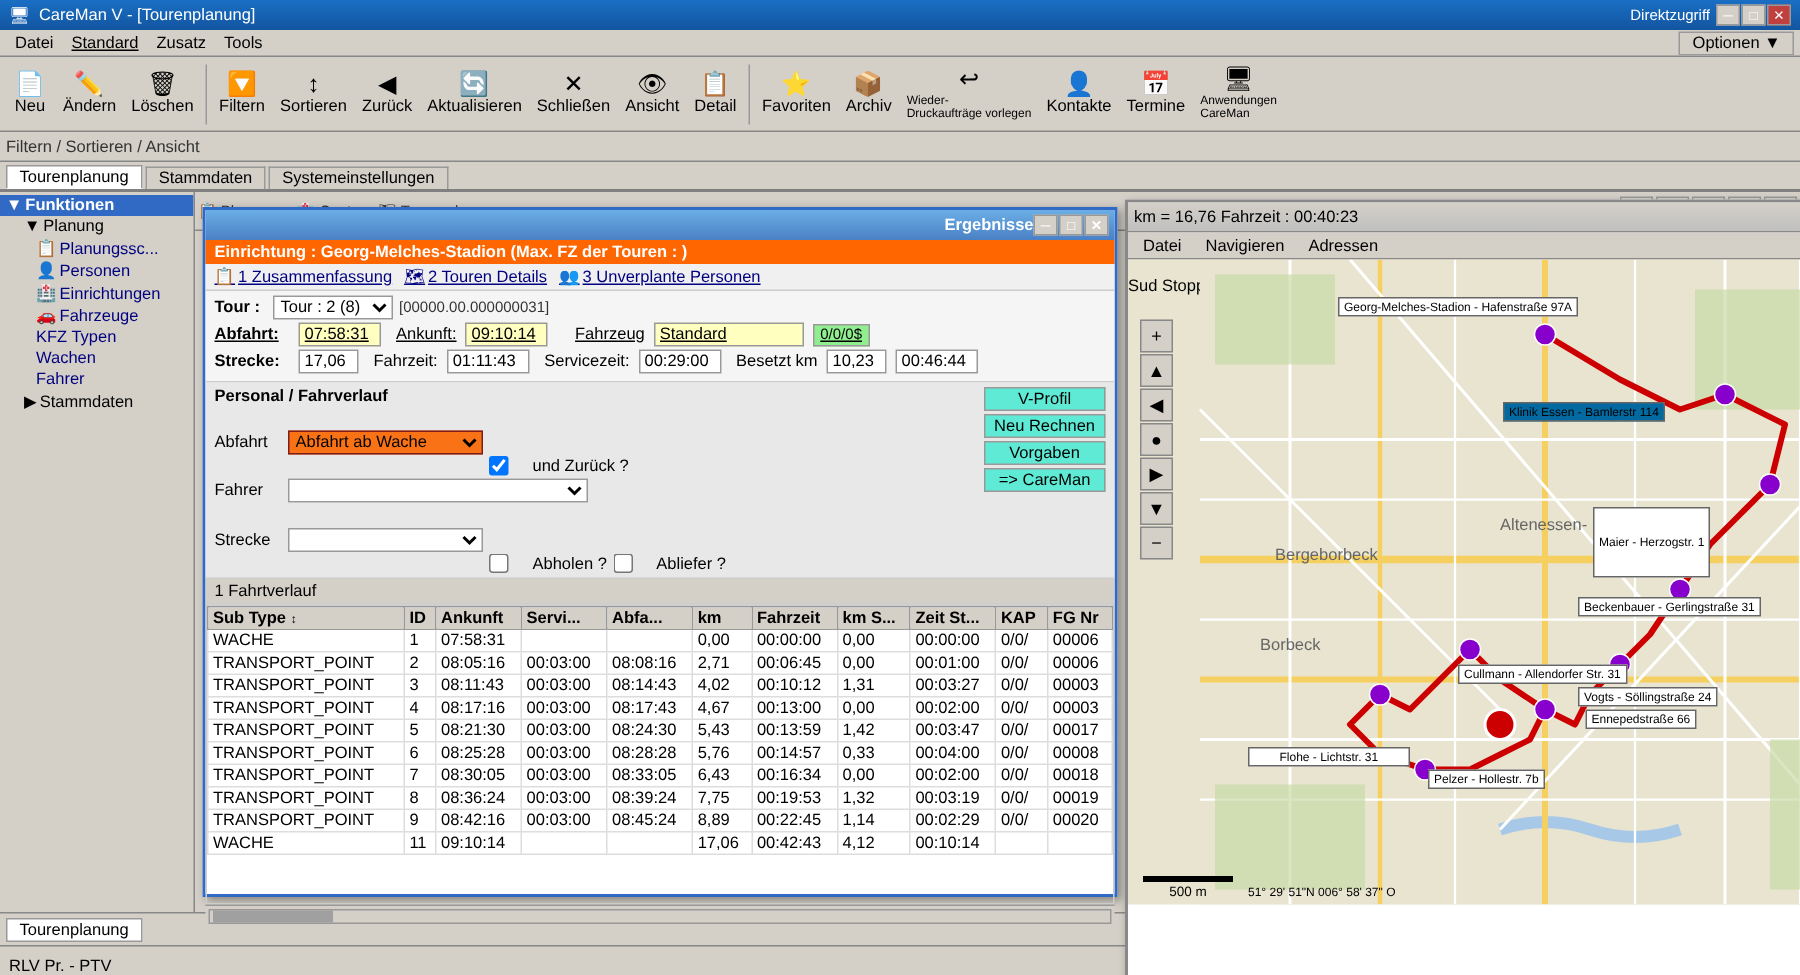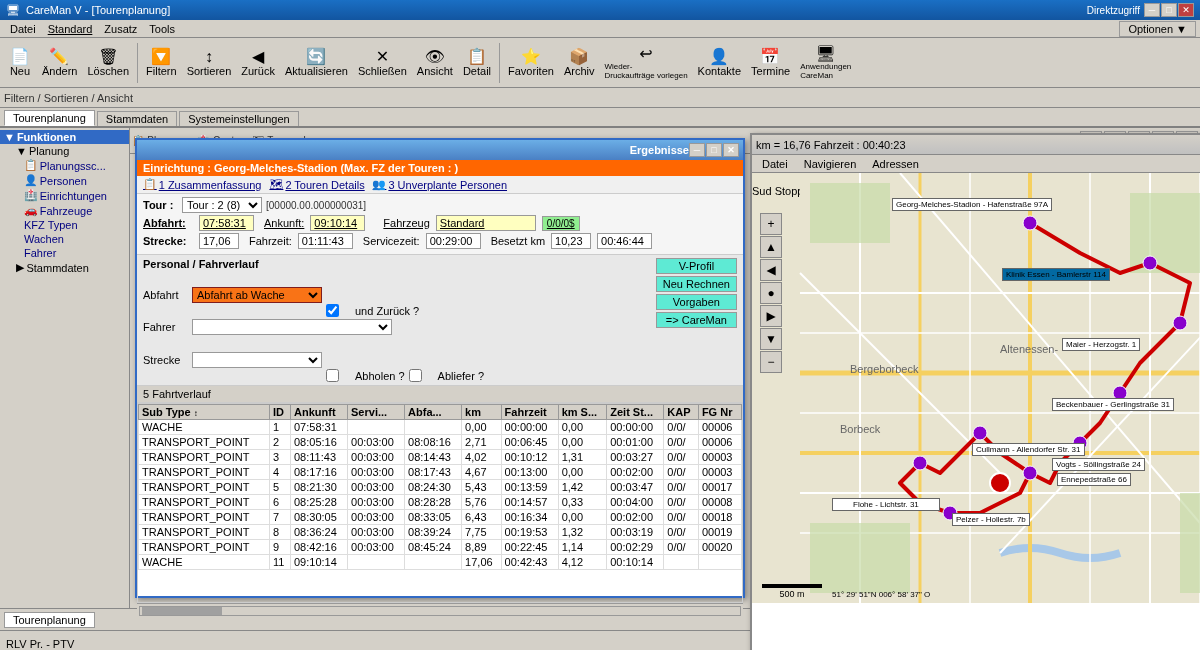--- a/index.html
+++ b/index.html
@@ -357,21 +357,21 @@
           </div>
           <div class="action-btns">
             <button class="action-btn">V-Profil</button>
             <button class="action-btn">Neu Rechnen</button>
             <button class="action-btn">Vorgaben</button>
             <button class="action-btn">=&gt; CareMan</button>
           </div>
         </div>
 
         <div style="padding:2px 6px; background:#d4d0c8; font-size:11px; border-bottom:1px solid #ccc;">
-          <span>5 Fahrtverlauf</span>
+          <span>1 Fahrtverlauf</span>
         </div>
 
         <div class="table-container">
           <table class="data-table">
             <thead>
               <tr>
                 <th>Sub Type <span class="sort-icon">↕</span></th>
                 <th>ID</th>
                 <th>Ankunft</th>
                 <th>Servi...</th>
@@ -604,21 +604,21 @@
               
 
               
               
               
             
 
             
             <div style="position:absolute; top:25px; left:140px; background:white; border:1px solid #666; padding:1px 3px; font-size:8px; white-space:nowrap; z-index:15;">Georg-Melches-Stadion - Hafenstraße 97A</div>
             <div style="position:absolute; top:95px; left:250px; background:#0369a1; border:1px solid #666; padding:1px 3px; font-size:8px; white-space:nowrap; z-index:15;">Klinik Essen - Bamlerstr 114</div>
-            <div style="position:absolute; top:165px; left:310px; background:white; border:1px solid #666; padding:1px 3px; font-size:8px; white-space:nowrap; z-index:15;">Maier - Herzogstr. 1</div>
+            <div style="position:absolute; top:165px; left:310px; background:white; border:1px solid #666; padding:18px 3px; font-size:8px; white-space:nowrap; z-index:15;">Maier - Herzogstr. 1</div>
             <div style="position:absolute; top:225px; left:300px; background:white; border:1px solid #666; padding:1px 3px; font-size:8px; white-space:nowrap; z-index:15;">Beckenbauer - Gerlingstraße 31</div>
             <div style="position:absolute; top:270px; left:220px; background:white; border:1px solid #666; padding:1px 3px; font-size:8px; white-space:nowrap; z-index:15;">Cullmann - Allendorfer Str. 31</div>
             <div style="position:absolute; top:285px; left:300px; background:white; border:1px solid #666; padding:1px 3px; font-size:8px; white-space:nowrap; z-index:15;">Vogts - Söllingstraße 24</div>
             <div style="position:absolute; top:300px; left:305px; background:white; border:1px solid #666; padding:1px 3px; font-size:8px; white-space:nowrap; z-index:15;">Ennepedstraße 66</div>
             <div style="position:absolute; top:325px; left:80px; background:white; border:1px solid #666; padding:1px 20px; font-size:8px; white-space:nowrap; z-index:15;">Flohe - Lichtstr. 31</div>
             <div style="position:absolute; top:340px; left:200px; background:white; border:1px solid #666; padding:1px 3px; font-size:8px; white-space:nowrap; z-index:15;">Pelzer - Hollestr. 7b</div>
 
             
             <div class="map-controls">
               <div class="map-ctrl-btn">+</div>

